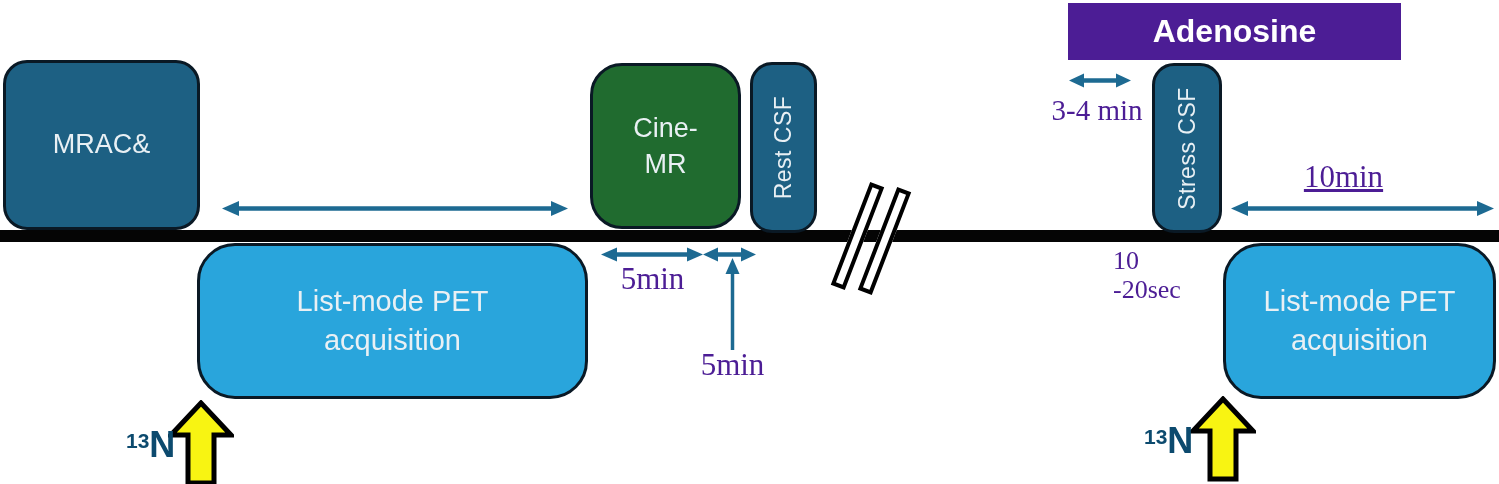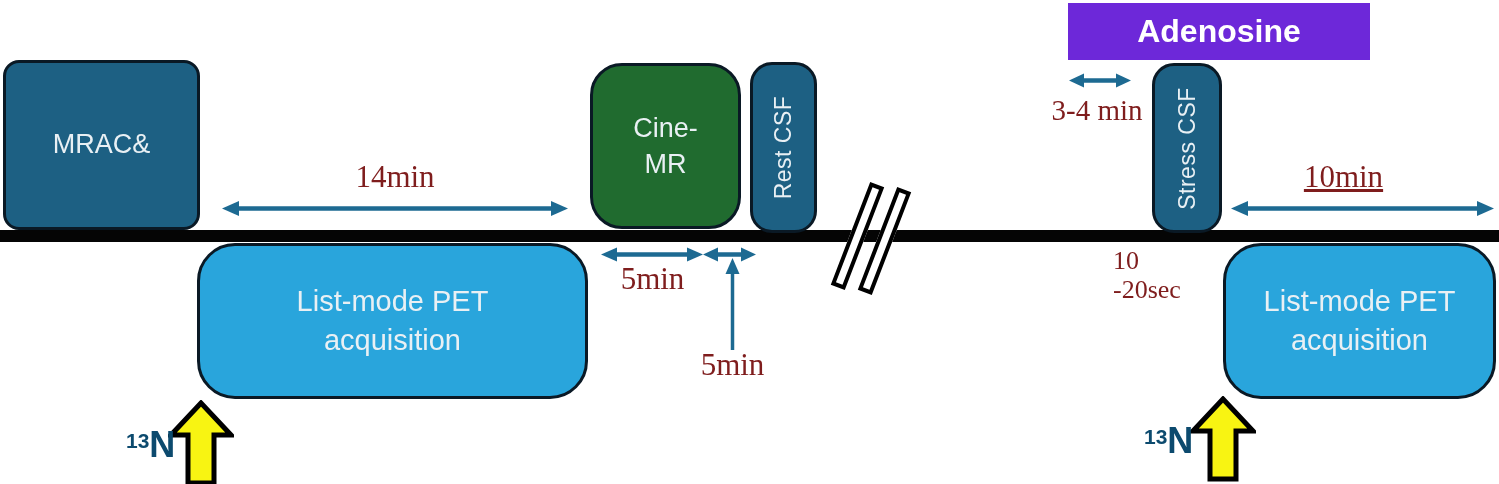--- a/index.html
+++ b/index.html
@@ -25,48 +25,48 @@
     color:#e9f0f4;
     border:3px solid #0a1925;
     box-sizing:border-box;
     z-index:3;
   }
   .box .lines span{display:block;}
   .teal{background:#1d6083;}
   .blue{background:#29a5dc;}
   .green{background:#206b2f;}
 
-  .box-mrac{left:3px;top:60px;width:197px;height:170px;border-radius:16px;font-size:27px;line-height:1.3;}
+  .box-mrac{left:3px;top:60px;width:197px;height:170px;border-radius:24px;font-size:27px;line-height:1.3;}
   .box-pet-left{left:197px;top:243px;width:391px;height:156px;border-radius:38px;font-size:29px;line-height:1.35;}
   .box-cine{left:590px;top:63px;width:151px;height:166px;border-radius:32px;font-size:27px;line-height:1.35;}
   .box-rest{left:750px;top:62px;width:67px;height:171px;border-radius:22px;}
   .box-stress{left:1152px;top:63px;width:70px;height:170px;border-radius:22px;}
   .box-pet-right{left:1223px;top:243px;width:273px;height:156px;border-radius:38px;font-size:29px;line-height:1.35;}
 
   .vlabel{
     transform:rotate(-90deg);
     white-space:nowrap;
     font-size:23px;
     letter-spacing:0.5px;
   }
 
   
   .banner{
-    position:absolute;left:1068px;top:3px;width:302px;height:57px;
-    background:#6d28d9;
+    position:absolute;left:1068px;top:3px;width:333px;height:57px;
+    background:#4c1d95;
     display:flex;align-items:center;justify-content:center;
     color:#ffffff;font-weight:bold;font-size:32px;
     z-index:2;
   }
 
   
   .tlabel{
     position:absolute;
     font-family:"Liberation Serif",serif;
-    color:#7f1d1d;
+    color:#4c1d95;
     font-size:31px;
     text-align:center;
     z-index:4;
     white-space:nowrap;
   }
   .tlabel-injection{text-align:left;font-size:26px;line-height:1.12;}
   .tlabel-injection span{display:block;}
 
   
   .arr{position:absolute;z-index:4;}
@@ -105,21 +105,20 @@
     </div>
   </div>
 
   <div class="arr" style="left:222px;top:200px;">
     <svg width="346" height="17">
       <line x1="14" y1="8.5" x2="332" y2="8.5" stroke="#1d6a92" stroke-width="4.5"></line>
       <polygon points="0,8.5 17,1 17,16" fill="#1d6a92"></polygon>
       <polygon points="346,8.5 329,1 329,16" fill="#1d6a92"></polygon>
     </svg>
   </div>
-  <div class="tlabel" style="left:325px;top:159px;width:140px;">14min</div>
 
   <div class="box blue box-pet-left">
     <div class="lines">
       <span>List-mode PET</span>
       <span>acquisition</span>
     </div>
   </div>
 
   <div class="box green box-cine">
     <div class="lines">

